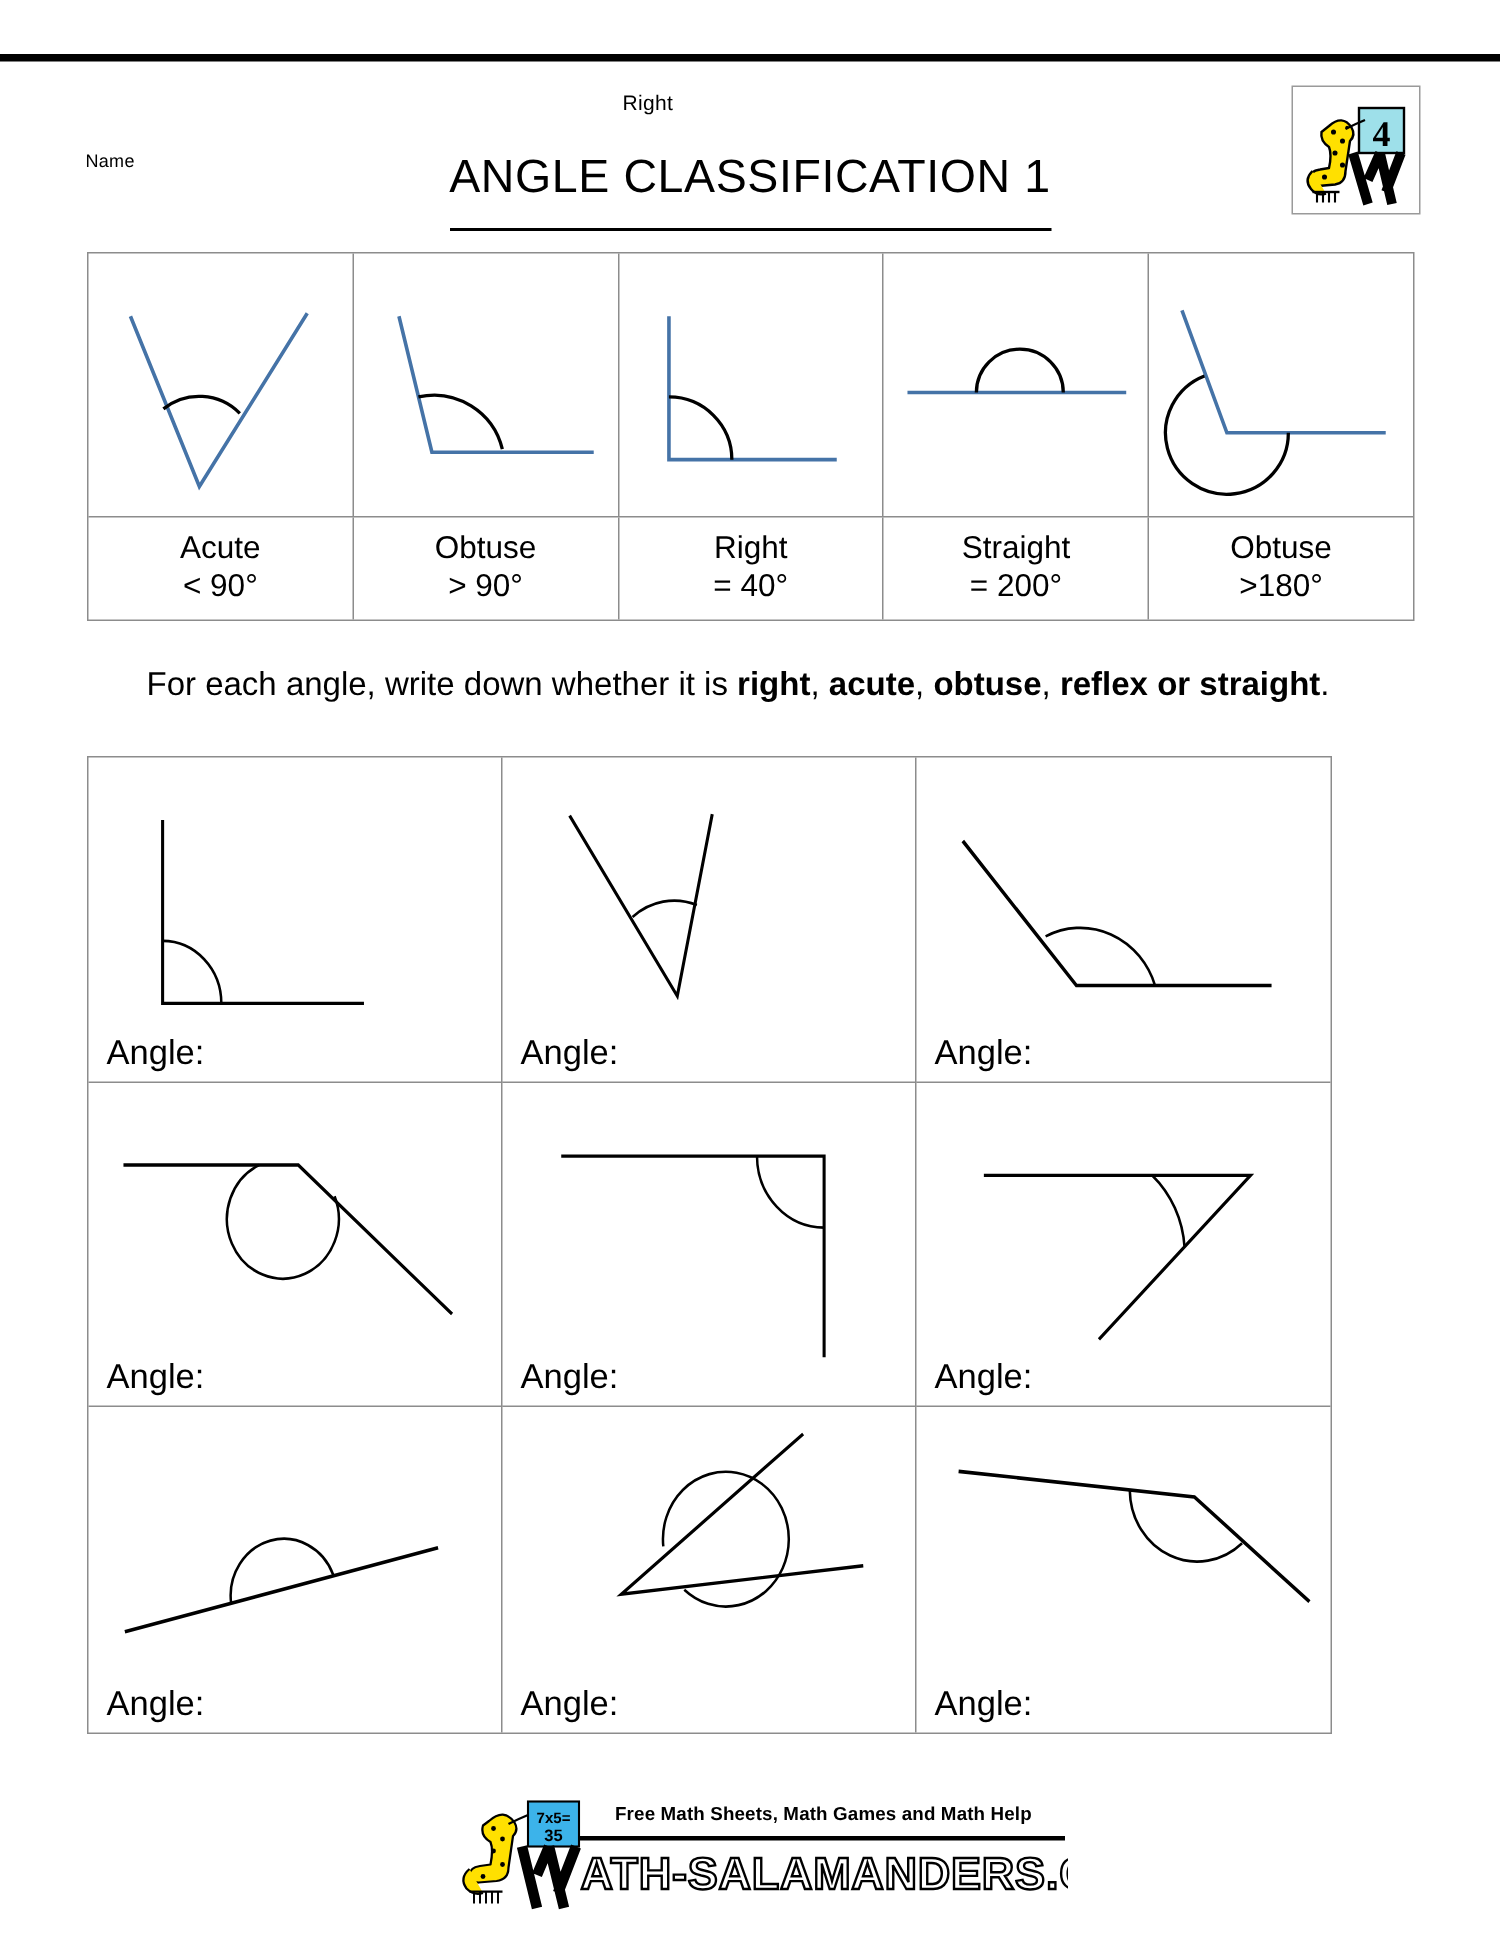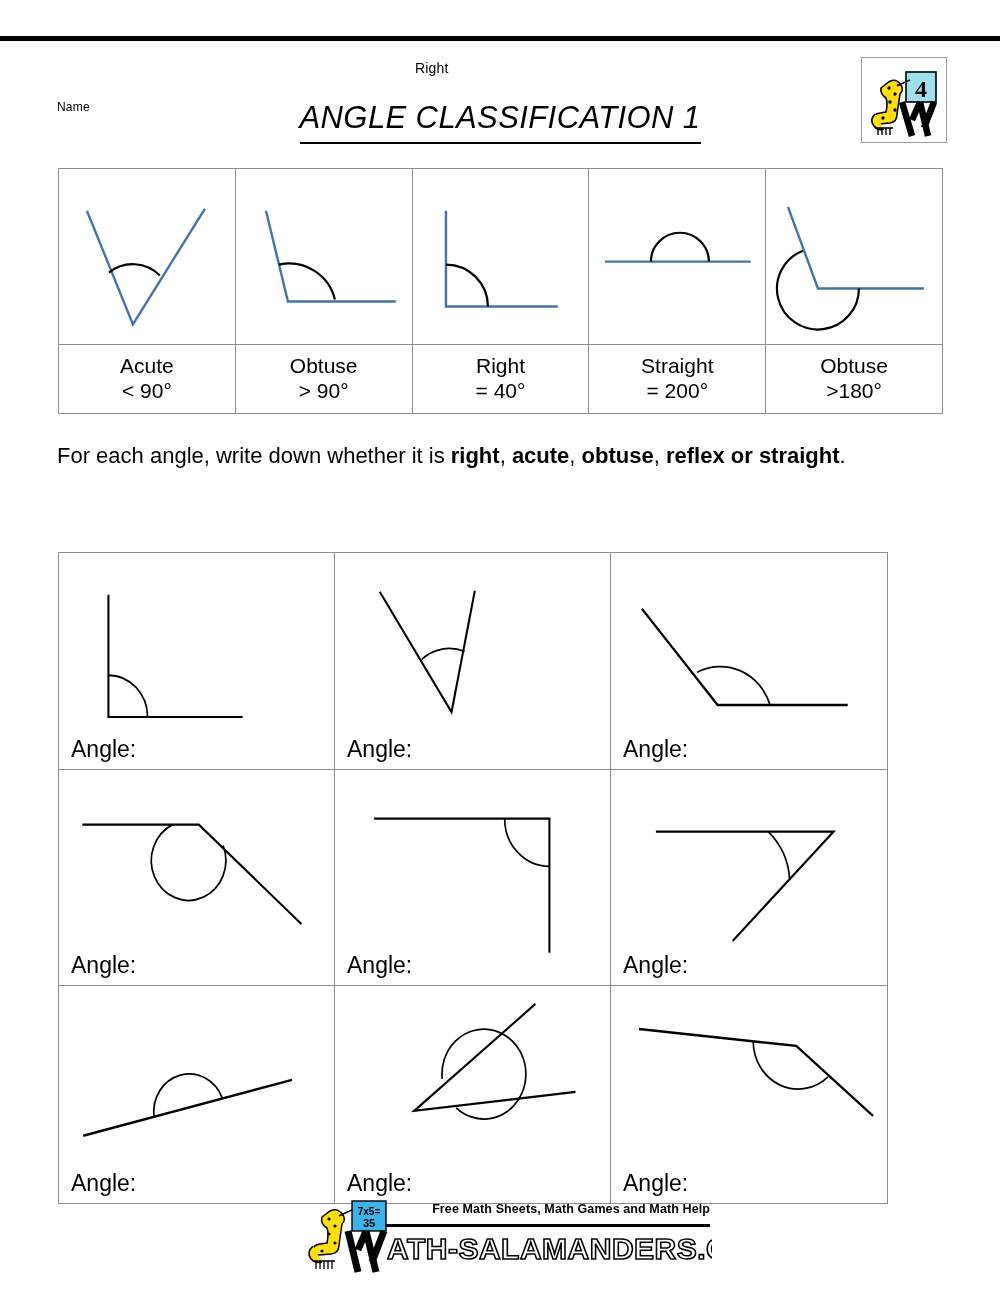--- a/index.html
+++ b/index.html
@@ -14,21 +14,21 @@
   .top-rule{position:absolute;left:0;top:36px;width:1000px;height:5px;background:#000;}
 
   
   .name-label{position:absolute;left:57px;top:60px;font-size:12px;letter-spacing:.2px;margin-top:40px;}
   .date-label{position:absolute;left:415px;top:60px;font-size:14px;letter-spacing:.2px;}
 
   .title{
     position:absolute;left:0;top:100px;width:1000px;text-align:center;
     font-size:31px;letter-spacing:.4px;
   }
-  .title span{border-bottom:2.5px solid #000;padding-bottom:7px;font-style:italic;}
+  .title span{border-bottom:2.5px solid #000;padding-bottom:17px;}
 
   
   .logo-box{
     position:absolute;left:861px;top:57px;width:84px;height:84px;
     border:1px solid #9a9a9a;background:#fff;overflow:hidden;
   }
 
   
   .ref-table{
     position:absolute;left:58px;top:168px;width:885px;height:246px;
@@ -43,46 +43,46 @@
     flex:1;border-right:1px solid #8c8c8c;display:flex;flex-direction:column;
     align-items:center;justify-content:center;line-height:1.18;
   }
   .ref-label-cell:last-child{border-right:none;}
   .ref-name{font-size:21px;}
   .ref-val{font-size:21px;text-align:center;}
 
   
   .instructions{
     position:absolute;left:57px;top:440px;width:870px;
-    font-size:22px;line-height:1.45;
+    font-size:22px;line-height:1.45;text-align:center;
   }
   .instructions b{font-weight:bold;}
 
   
   .grid{
-    position:absolute;left:58px;top:552px;width:830px;height:652px;
+    position:absolute;left:58px;top:504px;width:830px;height:652px;
     border:1px solid #8c8c8c;box-sizing:border-box;
     display:grid;grid-template-columns:1fr 1fr 1fr;grid-template-rows:1fr 1fr 1fr;
   }
   .cell{
     position:relative;border-right:1px solid #8c8c8c;border-bottom:1px solid #8c8c8c;
     box-sizing:border-box;overflow:hidden;
   }
   .cell:nth-child(3n){border-right:none;}
   .cell:nth-child(n+7){border-bottom:none;}
   .cell-fig{position:absolute;left:0;top:0;width:100%;height:100%;}
   .cell-label{
     position:absolute;left:12px;bottom:6px;font-size:23px;
   }
 
   
   .footer{position:absolute;left:0;top:1196px;width:1000px;height:80px;}
   .footer-inner{position:relative;width:420px;margin:0 auto;height:80px;}
   .footer-tagline{
-    position:absolute;left:120px;top:6px;width:300px;text-align:right;
+    position:absolute;left:120px;top:6px;width:300px;text-align:left;
     font-size:12.5px;font-weight:bold;letter-spacing:.1px;
   }
   .footer-rule{position:absolute;left:96px;top:28px;width:324px;height:2.5px;background:#000;}
   .footer-url{position:absolute;left:92px;top:30px;width:330px;height:42px;}
   .footer-logo{position:absolute;left:10px;top:2px;width:110px;height:76px;}
 </style>
 </head>
 <body>
 
 <div class="page">

